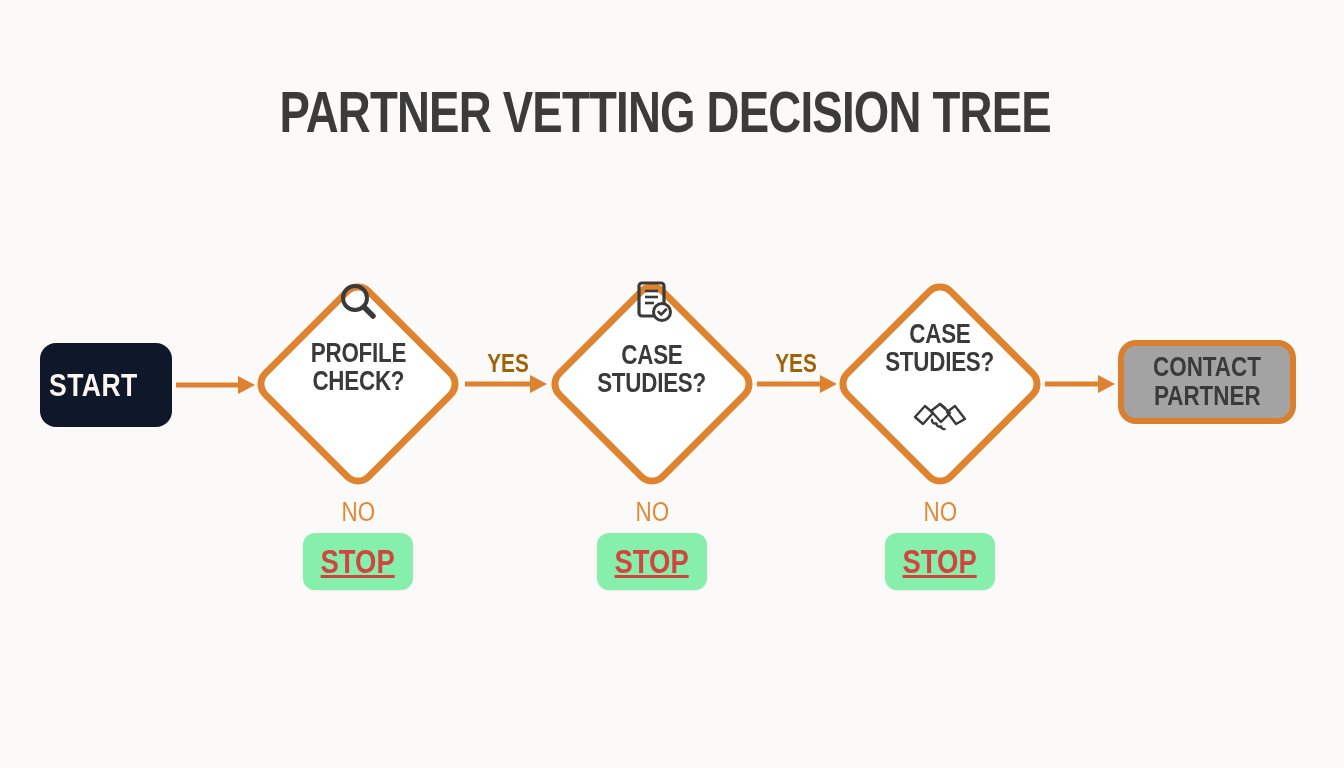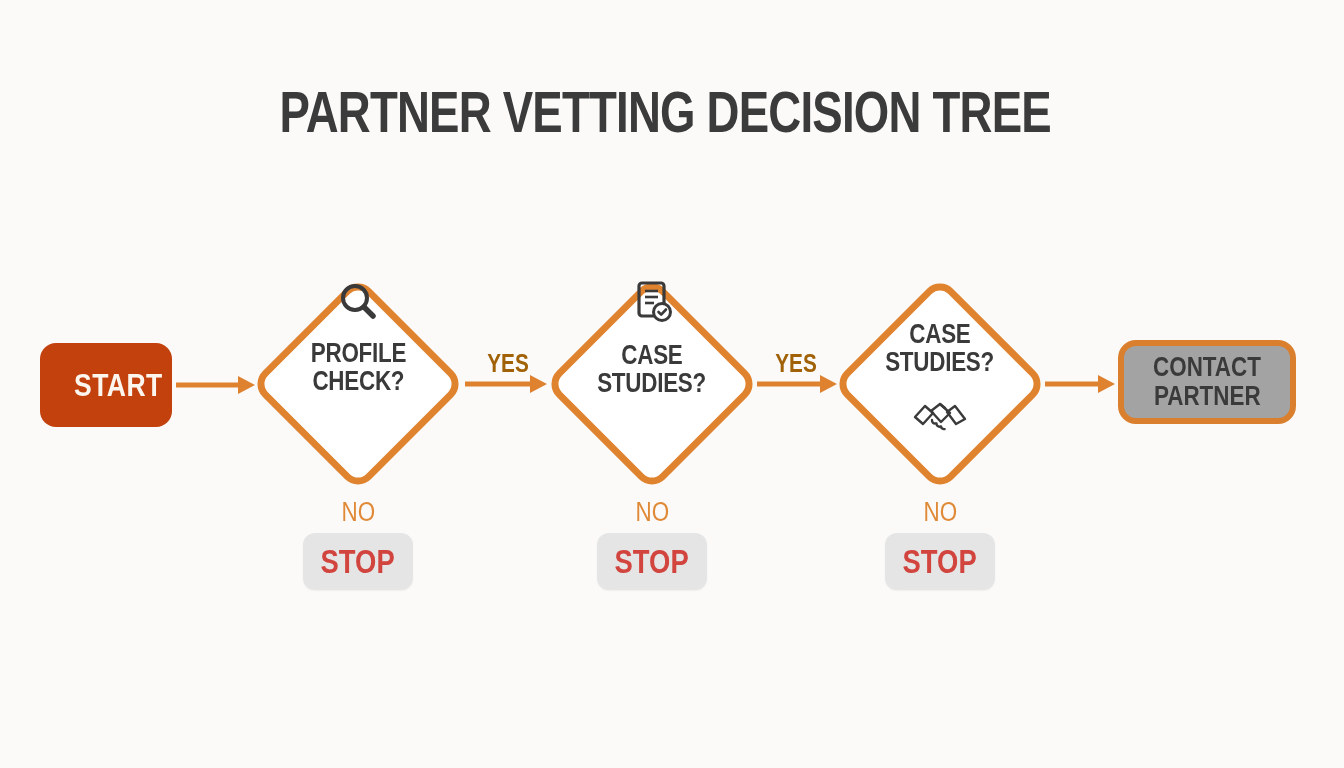--- a/index.html
+++ b/index.html
@@ -40,25 +40,25 @@
     inset: 0;
     width: 1344px;
     height: 768px;
     pointer-events: none;
   }
   
   .start-node {
     position: absolute;
     left: 40px; top: 343px;
     width: 132px; height: 84px;
-    background: #c2410c;
+    background: #0f172a;
     border-radius: 16px;
     display: flex;
     align-items: center;
-    justify-content: flex-end;
+    justify-content: flex-start;
     color: #fdf6ee;
     font-size: 32px;
     font-weight: 700;
     letter-spacing: 0.5px;
   }
   
   .diamond-node {
     position: absolute;
     width: 212px; height: 212px;
     top: 278px;
@@ -103,29 +103,30 @@
     top: 497px;
     font-size: 27px;
     font-weight: 400;
     color: #e08a38;
   }
   
   .stop-node {
     position: absolute;
     top: 533px;
     width: 110px; height: 57px;
-    background: #e5e5e5;
+    background: #86efac;
     border-radius: 12px;
     display: flex;
     align-items: center;
     justify-content: center;
     font-size: 33px;
     font-weight: 700;
     color: #d2443e;
     box-shadow: 0 1px 2px rgba(0,0,0,0.05);
+    text-decoration: underline;
   }
   
   .end-node {
     position: absolute;
     left: 1118px; top: 340px;
     width: 178px; height: 84px;
     background: #a3a3a3;
     border: 6px solid #da7f2e;
     border-radius: 18px;
     box-sizing: border-box;

